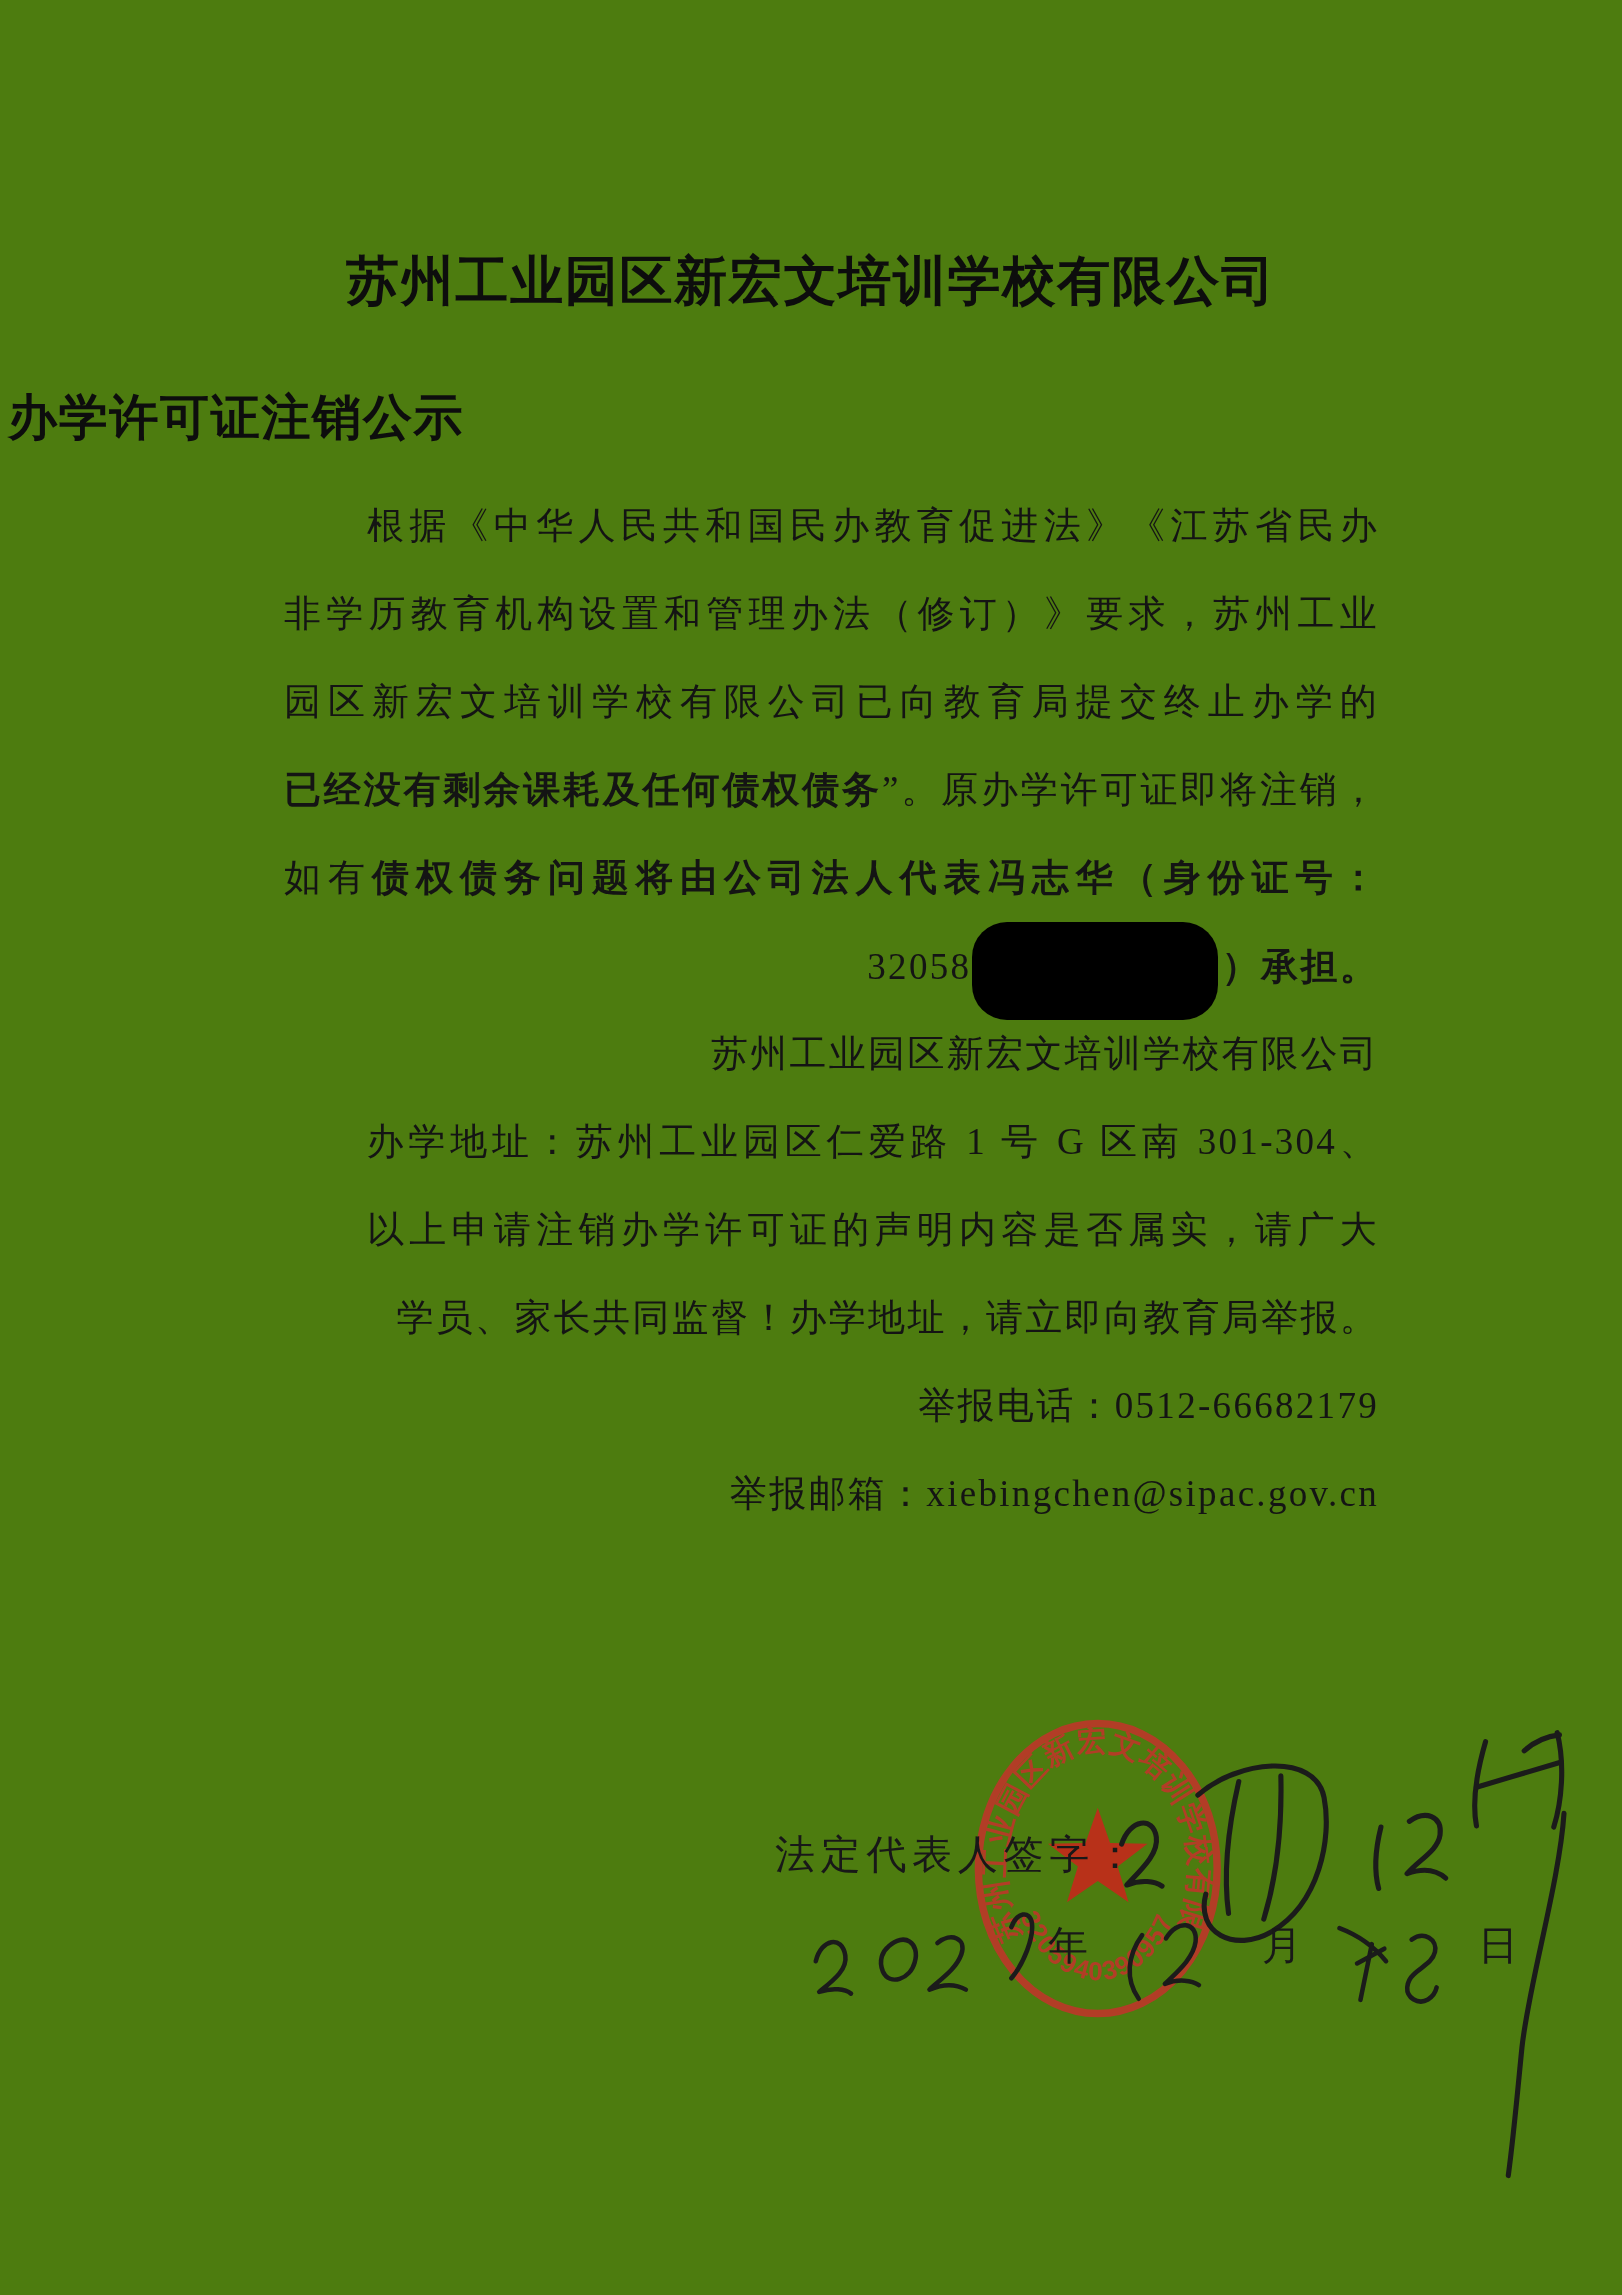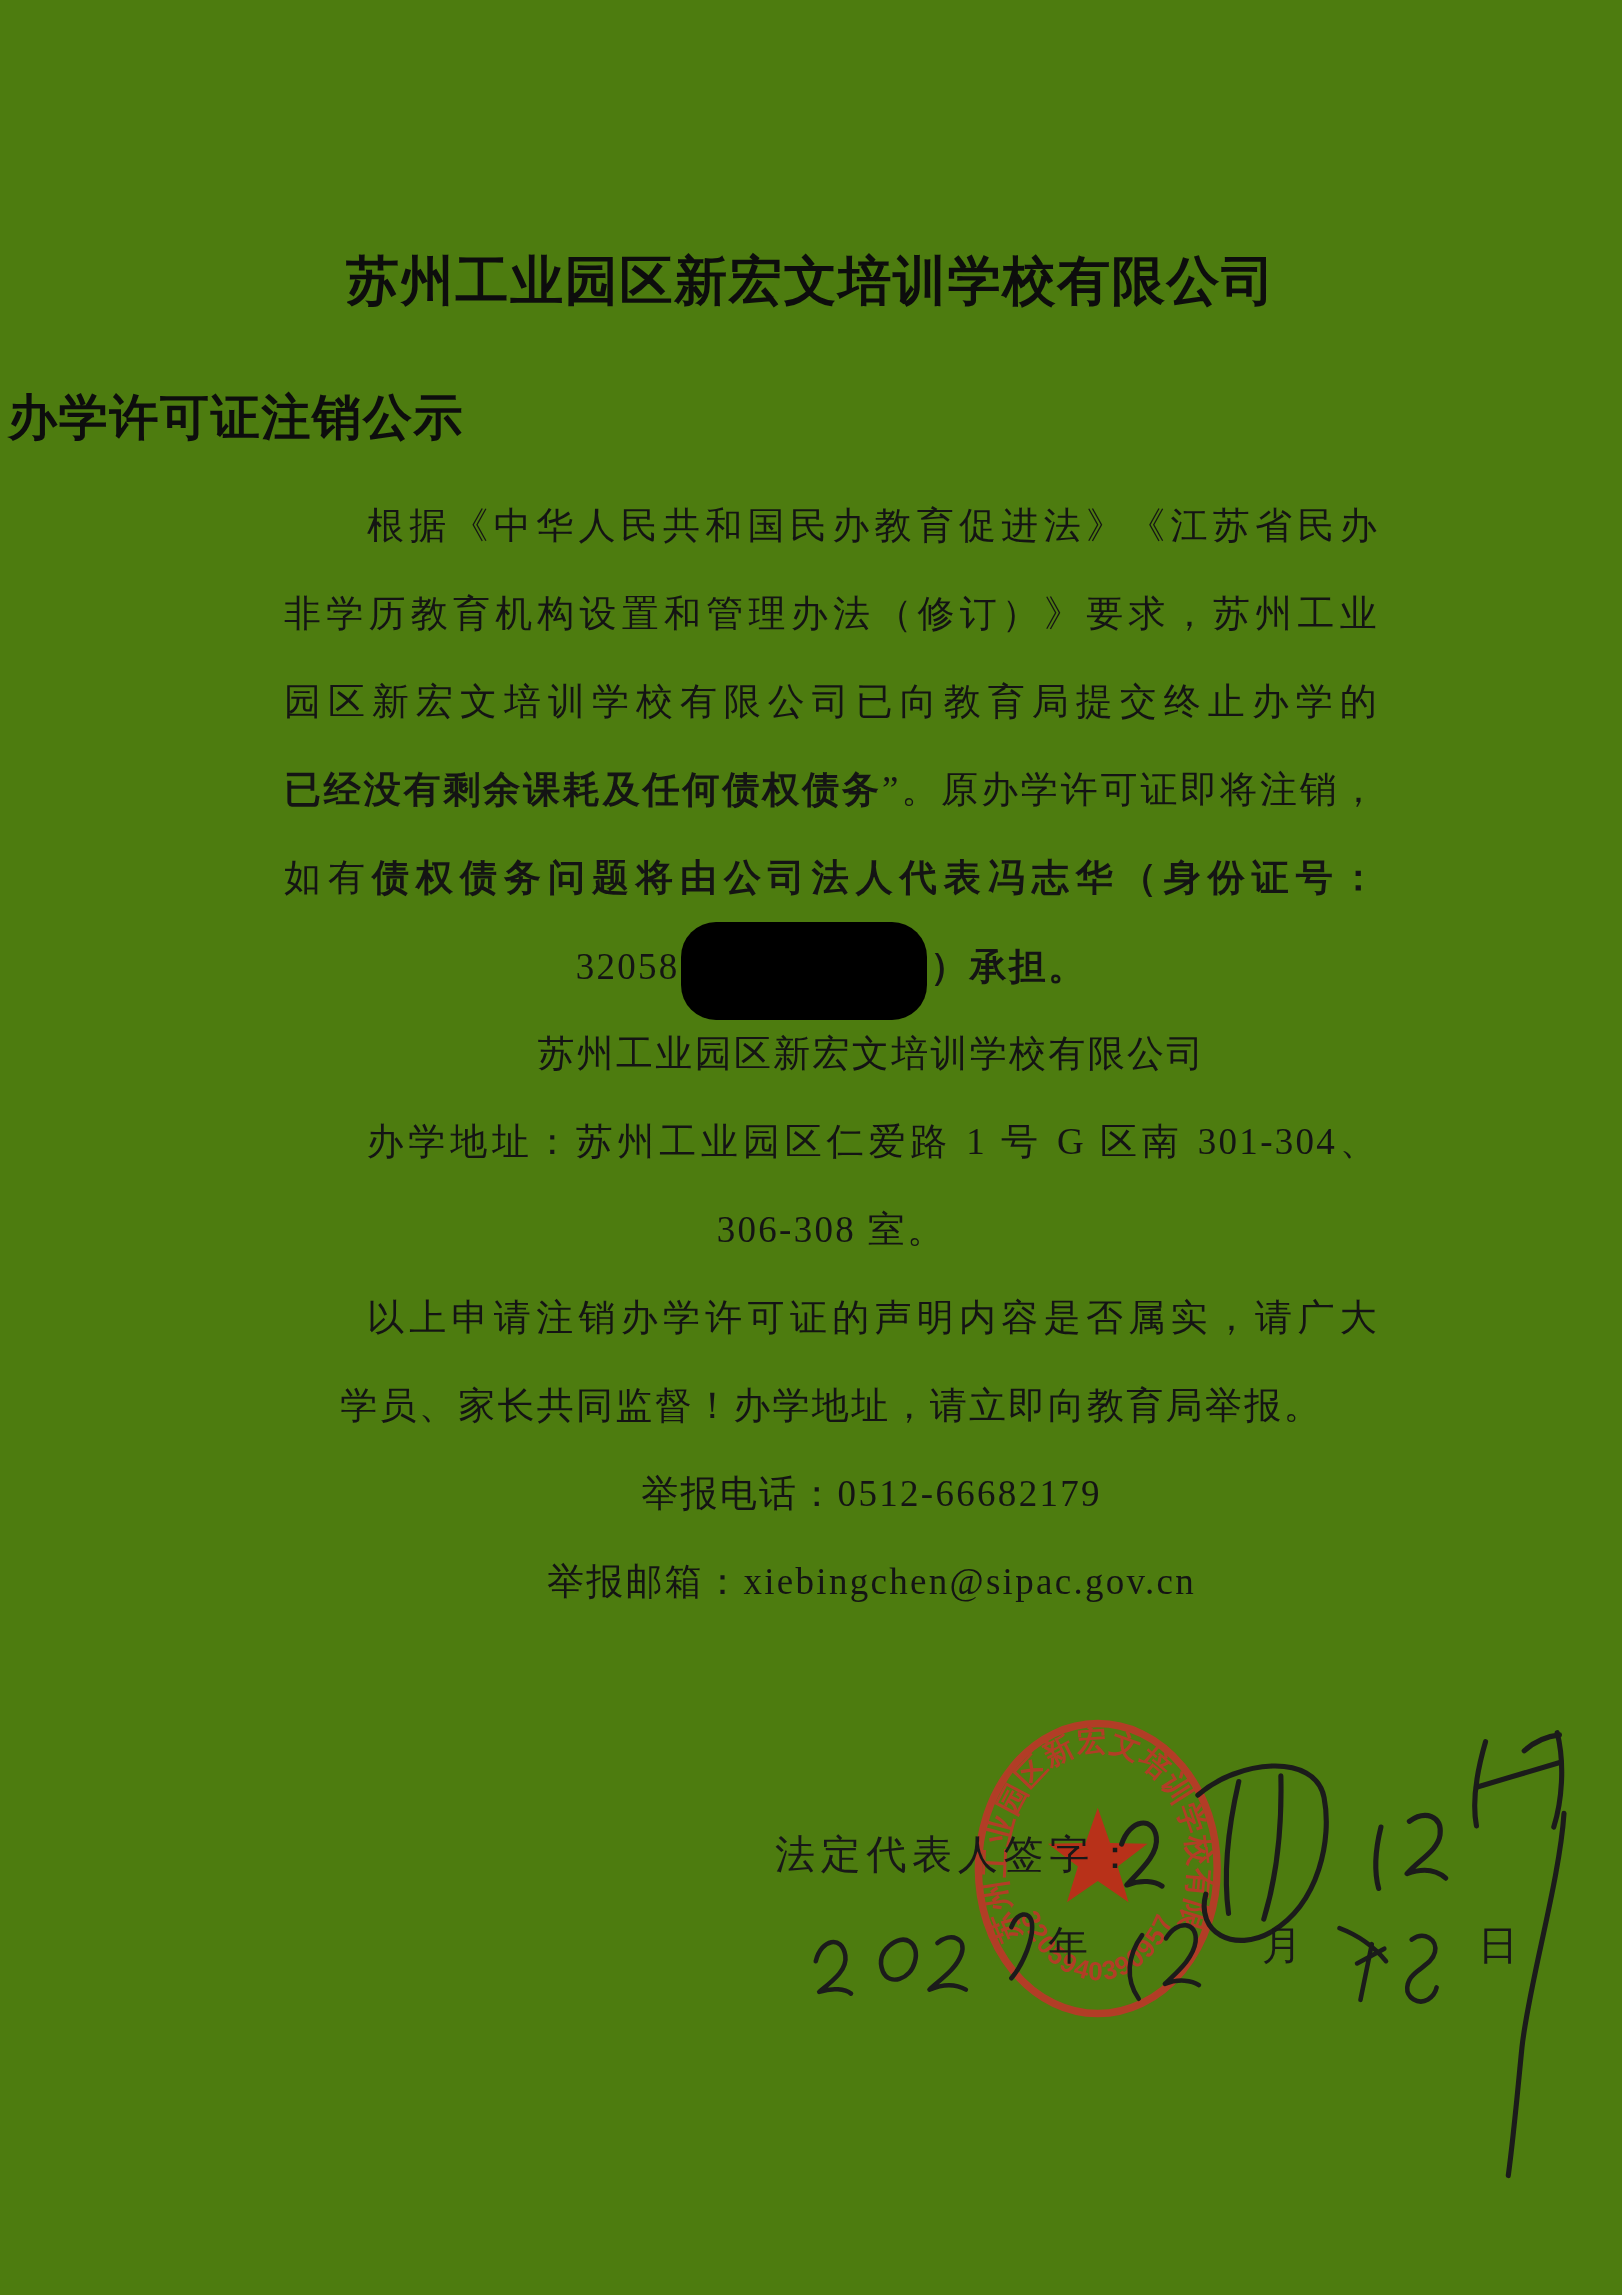--- a/index.html
+++ b/index.html
@@ -14,21 +14,21 @@
     font-size:53px;letter-spacing:1.7px;color:#0d0d0d;white-space:nowrap;
   }
   .title2{
     position:absolute;left:8px;top:385px;width:100%;text-align:left;
     font-family:"Liberation Sans","DejaVu Sans",sans-serif;font-weight:800;
     font-size:49px;letter-spacing:1.7px;color:#0d0d0d;white-space:nowrap;
   }
   .doc{position:absolute;left:284px;top:482px;width:1095px;}
   .line{
     height:88px;line-height:88px;font-size:37px;letter-spacing:2.3px;
-    text-align:center;color:#141414;
+    text-align:right;color:#141414;
   }
   .line.just{text-align:justify;text-align-last:justify;}
   .ind{display:inline-block;width:80px;height:0.6px;}
   .bd{font-family:"Liberation Sans","DejaVu Sans",sans-serif;font-weight:700;}
   .redact{
     display:inline-block;width:246px;height:98px;background:#000;
     border-radius:35px;vertical-align:middle;margin:0 3.4px 0 1.1px;
   }
   .overlay-label{
     position:absolute;font-size:40px;letter-spacing:5.7px;color:#181818;
@@ -50,21 +50,20 @@
 
   <div class="doc">
       <div class="line just"><span class="ind"></span><span>根据《中华人民共和国民办教育促进法》《江苏省民办</span></div>
       <div class="line just"><span>非学历教育机构设置和管理办法（修订）》要求，苏州工业</span></div>
       <div class="line just"><span>园区新宏文培训学校有限公司已向教育局提交终止办学的</span></div>
       <div class="line just"><span class="bd">已经没有剩余课耗及任何债权债务</span><span>”。原办学许可证即将注销，</span></div>
       <div class="line just"><span>如有</span><span class="bd">债权债务问题将由公司法人代表冯志华（身份证号：</span></div>
       <div class="line"><span>32058</span><span class="redact"></span><span class="bd">）承担。</span></div>
       <div class="line"><span class="ind"></span><span>苏州工业园区新宏文培训学校有限公司</span></div>
       <div class="line just"><span class="ind"></span><span>办学地址：苏州工业园区仁爱路 1 号 G 区南 301-304、</span></div>
-      <div class="line"><span>306-308 室。</span></div>
       <div class="line just"><span class="ind"></span><span>以上申请注销办学许可证的声明内容是否属实，请广大</span></div>
       <div class="line"><span>学员、家长共同监督！办学地址，请立即向教育局举报。</span></div>
       <div class="line"><span class="ind"></span><span>举报电话：0512-66682179</span></div>
       <div class="line"><span class="ind"></span><span>举报邮箱：xiebingchen@sipac.gov.cn</span></div>
     </div>
 
   <div class="overlay-label" style="left:775px;top:1827px;">法定代表人签字：</div>
 
   <div class="datechar" style="left:1048px;top:1918px;">年</div>
   <div class="datechar" style="left:1262px;top:1918px;">月</div>

